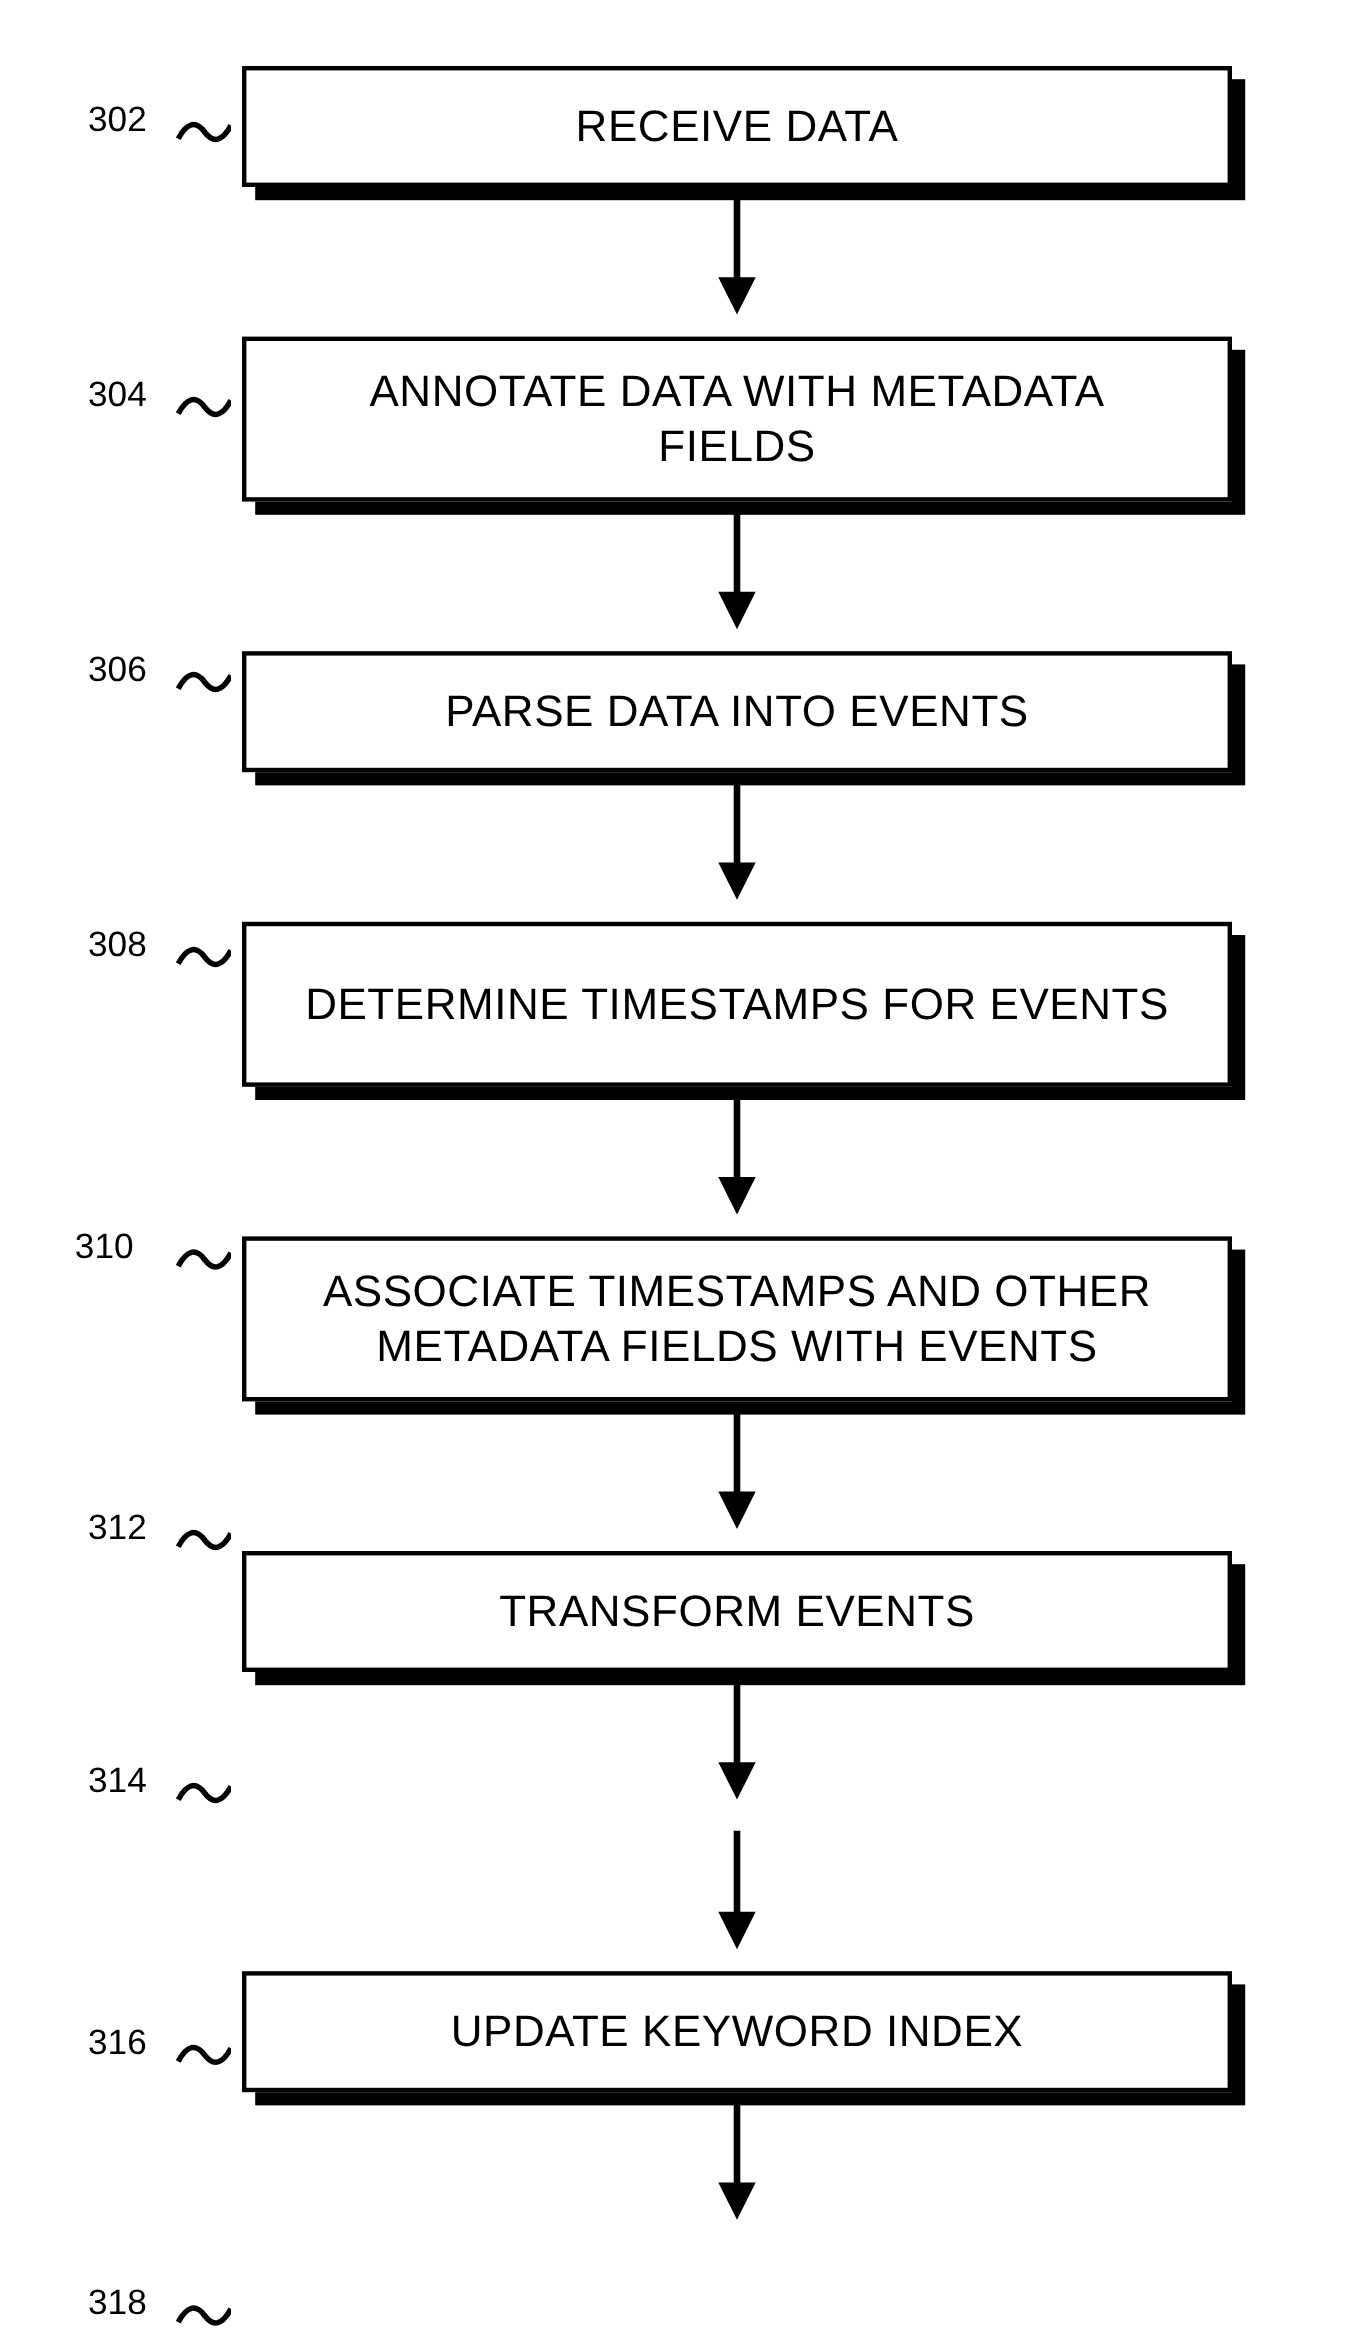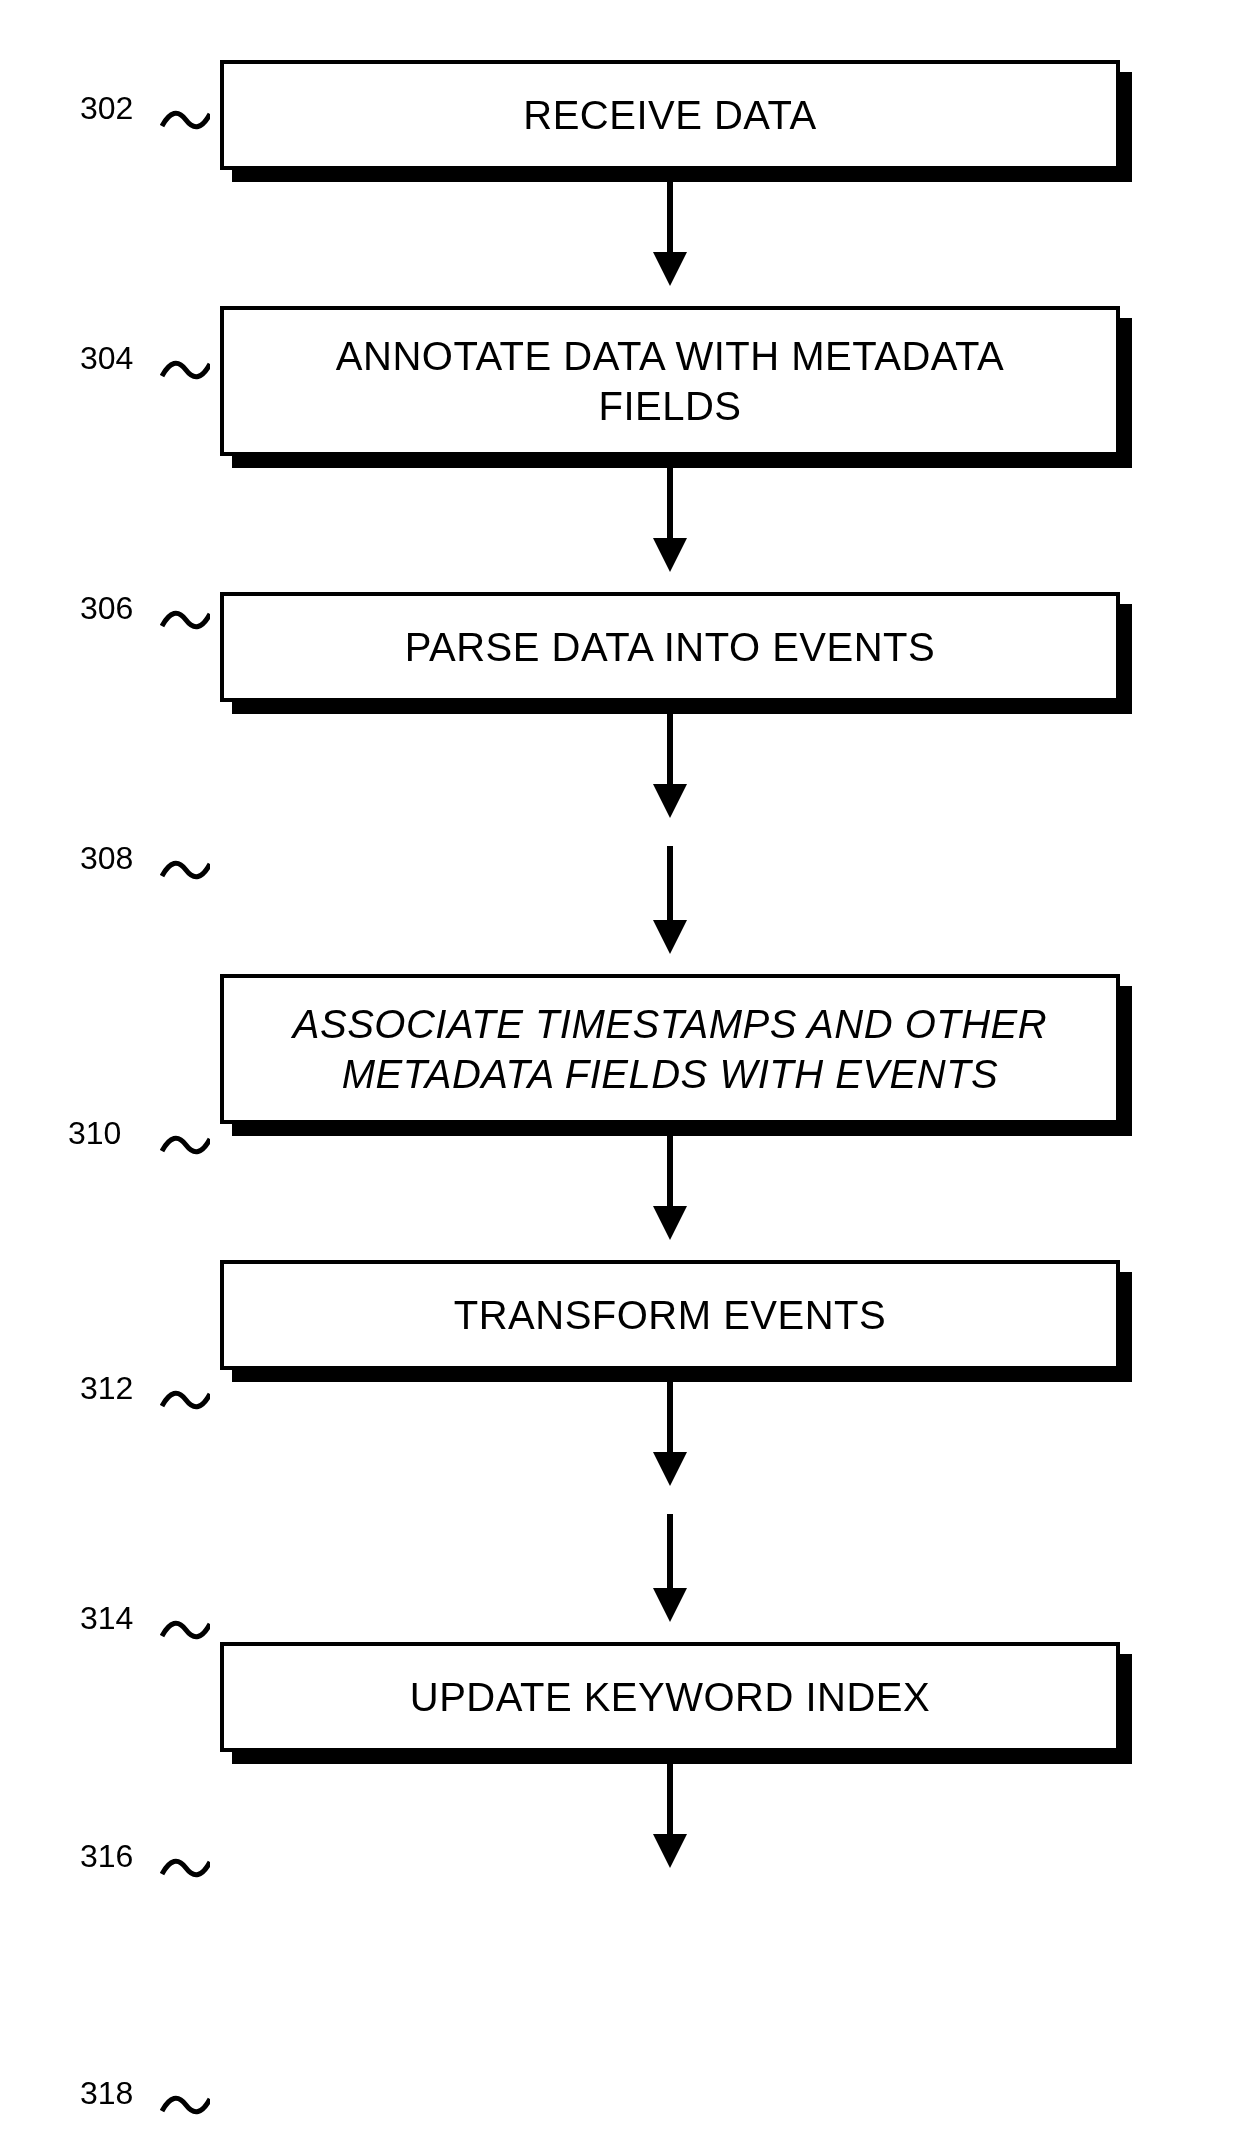--- a/index.html
+++ b/index.html
@@ -116,30 +116,36 @@
         <span>PARSE DATA INTO EVENTS</span>
       </div>
     </div>
     <div class="arrow">
       <svg width="50" height="110" viewBox="0 0 50 110">
         <line x1="25" y1="0" x2="25" y2="78" stroke="#000" stroke-width="6"></line>
         <polygon points="25,108 8,74 42,74" fill="#000"></polygon>
       </svg>
     </div>
 
-    <div class="arrow">
-      <svg width="50" height="110" viewBox="0 0 50 110">
-        <line x1="25" y1="0" x2="25" y2="78" stroke="#000" stroke-width="6"></line>
-        <polygon points="25,108 8,74 42,74" fill="#000"></polygon>
-      </svg>
-    </div>
-
     <div class="step">
       <div class="shadow" style="height:150px;"></div>
-      <div class="box" style="min-height:150px;font-style:italic;">
+      <div class="box" style="min-height:150px;">
+        <span>DETERMINE TIMESTAMPS FOR EVENTS</span>
+      </div>
+    </div>
+    <div class="arrow">
+      <svg width="50" height="110" viewBox="0 0 50 110">
+        <line x1="25" y1="0" x2="25" y2="78" stroke="#000" stroke-width="6"></line>
+        <polygon points="25,108 8,74 42,74" fill="#000"></polygon>
+      </svg>
+    </div>
+
+    <div class="step">
+      <div class="shadow" style="height:150px;"></div>
+      <div class="box" style="min-height:150px;">
         <span>ASSOCIATE TIMESTAMPS AND OTHER METADATA FIELDS WITH EVENTS</span>
       </div>
     </div>
     <div class="arrow">
       <svg width="50" height="110" viewBox="0 0 50 110">
         <line x1="25" y1="0" x2="25" y2="78" stroke="#000" stroke-width="6"></line>
         <polygon points="25,108 8,74 42,74" fill="#000"></polygon>
       </svg>
     </div>
 

